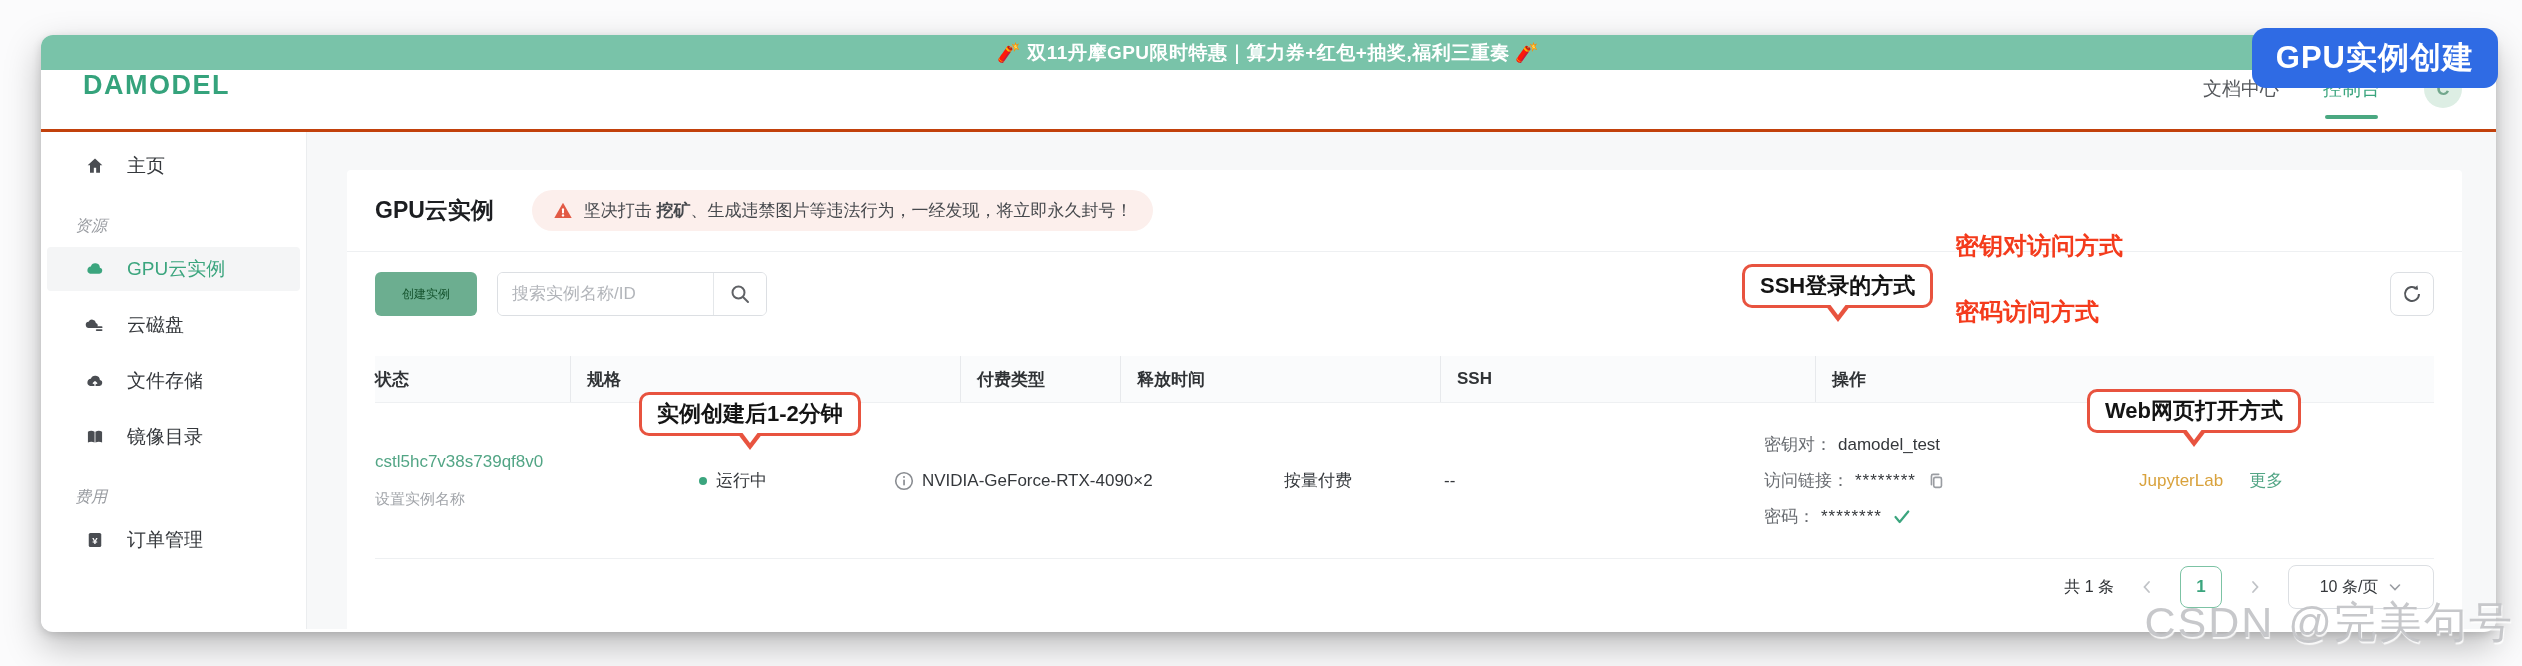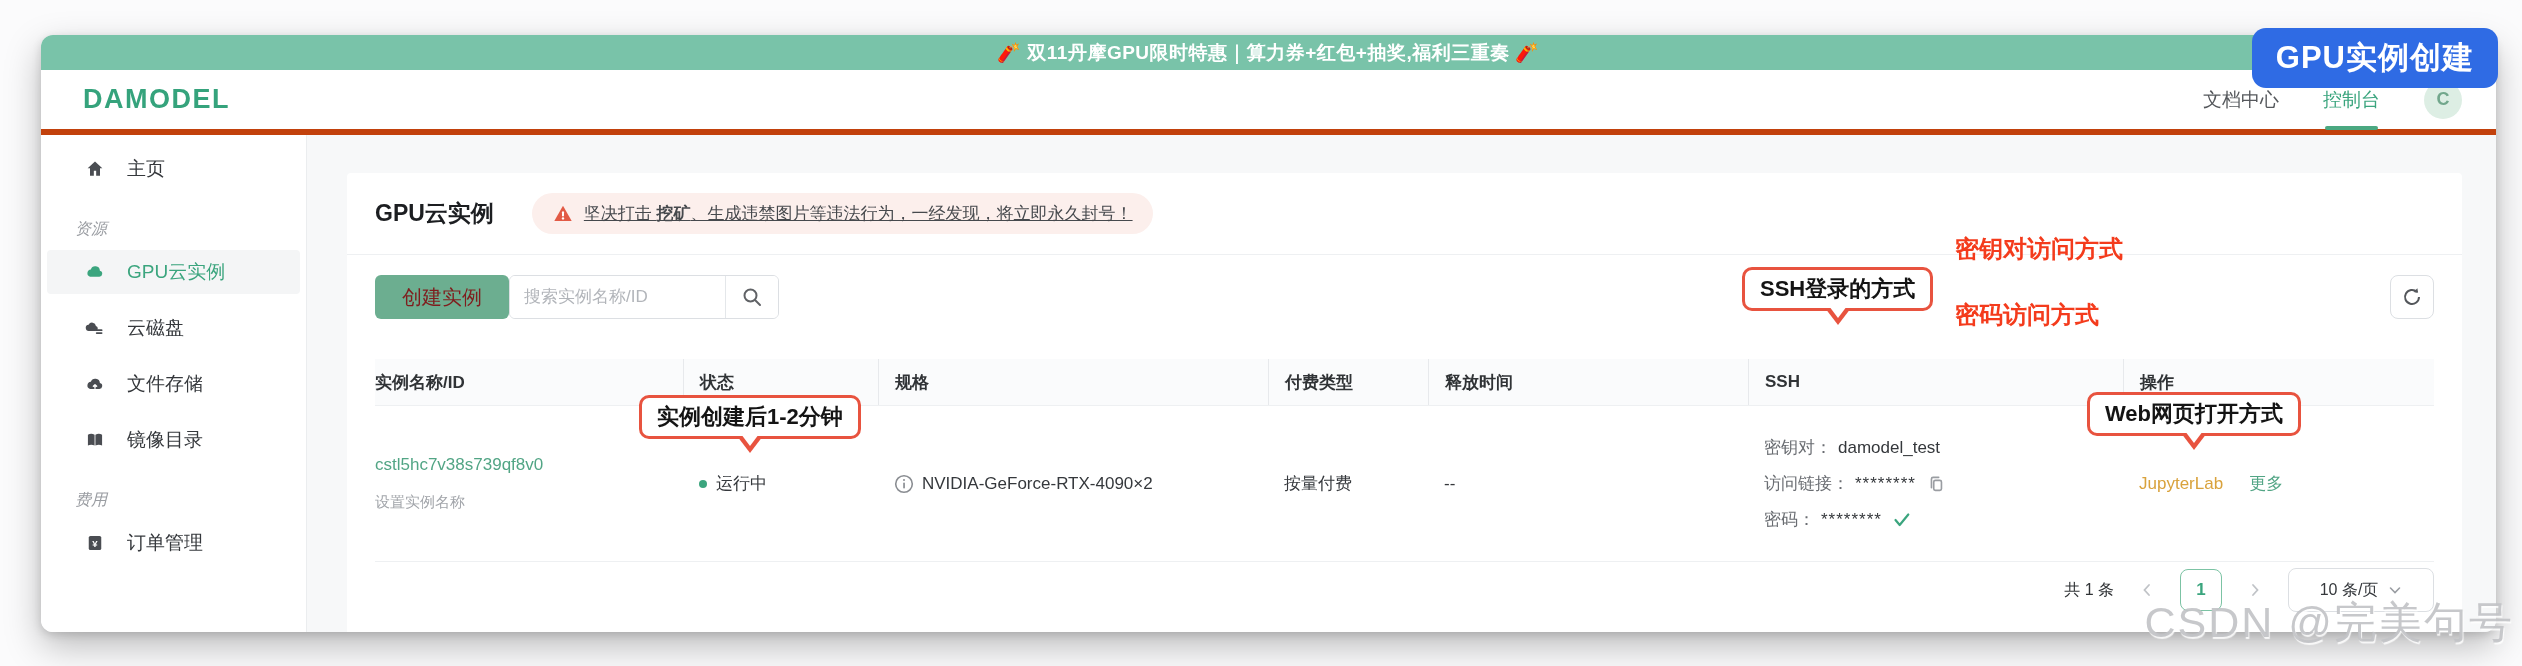--- a/index.html
+++ b/index.html
@@ -13,22 +13,22 @@
   .window{
     position:absolute;left:41px;top:35px;width:2455px;height:597px;
     background:#fff;border-radius:12px;overflow:hidden;
     box-shadow:0 14px 36px rgba(0,0,0,.26),0 3px 10px rgba(0,0,0,.14);
   }
   .banner{
     height:35px;background:#79c3a9;display:flex;align-items:center;justify-content:center;
     color:#fff;font-size:19px;font-weight:700;letter-spacing:.5px;
   }
   .app-header{
-    height:59px;background:#fff;border-bottom:6px solid #c2410c;
-    display:flex;align-items:center;
+    height:59px;background:#fff;border-bottom:3px solid #c2410c;
+    display:flex;align-items:flex-start;
   }
   .logo{width:266px;box-sizing:border-box;padding-left:42px;font-size:27px;font-weight:800;color:#35a37c;letter-spacing:1.5px;}
   .header-right{margin-left:auto;display:flex;align-items:center;gap:44px;padding-right:34px;}
   .nav-link{font-size:19px;color:#55585c;cursor:pointer;}
   .nav-link.active{color:#3ba57e;position:relative;}
   .nav-link.active::after{content:"";position:absolute;left:2px;right:2px;bottom:-17px;height:4px;background:#4aa881;border-radius:2px;}
   .avatar{width:38px;height:38px;border-radius:50%;background:#ddeee4;color:#72a78c;
     display:flex;align-items:center;justify-content:center;font-size:18px;font-weight:700;}
   .app-body{display:flex;height:497px;}
   
@@ -38,27 +38,27 @@
   .side-item .ic{width:20px;height:20px;flex-shrink:0;display:flex;}
   .side-item.active{background:#f4f5f6;color:#3ba57e;}
   .side-section{margin:28px 0 10px 17px;padding-left:17px;font-size:16px;color:#9a9da2;font-style:italic;}
   .side-gap{height:12px;}
   
   .content{flex:1;background:#f7f8f9;box-sizing:border-box;padding:38px 34px 0 40px;}
   .card{position:relative;background:#fff;border-radius:4px;min-height:470px;box-sizing:border-box;padding:20px 28px 0 28px;}
   .title-row{display:flex;align-items:center;}
   .page-title{margin:0;font-size:23px;font-weight:800;color:#1c1e21;}
   .warning-pill{margin-left:38px;display:flex;align-items:center;gap:10px;background:#fcefec;border-radius:22px;
-    padding:9px 20px;font-size:17px;color:#46494d;text-decoration:underline;}
+    padding:9px 20px;font-size:17px;color:#46494d;}
   .warning-pill b{font-weight:800;}
   .card-divider{height:1px;background:#eef0f2;margin:20px -28px 0 -28px;}
   
   .toolbar{margin-top:20px;display:flex;align-items:center;}
-  .create-btn{height:44px;padding:0 27px;background:#6cae90;color:#7f1d1d;font-size:20px;border:none;border-radius:6px;cursor:pointer;font-family:inherit;}
-  .search-box{width:270px;height:44px;border:1px solid #dcdfe3;border-radius:6px;background:#fff;
+  .create-btn{height:44px;padding:0 27px;background:#6cae90;color:#14532d;font-size:12px;border:none;border-radius:6px;cursor:pointer;font-family:inherit;}
+  .search-box{margin-left:20px;width:270px;height:44px;border:1px solid #dcdfe3;border-radius:6px;background:#fff;
     display:flex;align-items:stretch;box-sizing:border-box;overflow:hidden;}
   .search-box input{flex:1;border:none;outline:none;padding:0 14px;font-size:17px;color:#35383c;font-family:inherit;min-width:0;}
   .search-box input::placeholder{color:#b2b5ba;}
   .search-btn{width:52px;border-left:1px solid #e4e7ea;display:flex;align-items:center;justify-content:center;cursor:pointer;background:#fff;}
   .refresh-btn{margin-left:auto;width:44px;height:44px;border:1px solid #dcdfe3;border-radius:8px;background:#fff;
     display:flex;align-items:center;justify-content:center;cursor:pointer;}
   
   .table{margin-top:40px;}
   .t-row{display:flex;align-items:center;}
   .t-head{height:46px;background:#fafbfc;border-bottom:1px solid #eef0f2;font-weight:700;font-size:17px;color:#303336;}
@@ -226,21 +226,20 @@
               <svg viewBox="0 0 24 24" width="24" height="24">
                   <path d="M19 12a7 7 0 1 1-2.05-4.95" fill="none" stroke="#54575b" stroke-width="2"></path>
                   <path d="M17.4 3.2l.7 4.6-4.6-.7z" fill="#54575b"></path>
                 </svg>
             </span>
           </button>
         </div>
 
         <div class="table">
           <div class="t-row t-head">
-            <div class="th c1">实例名称/ID</div>
             <div class="th c2">状态</div>
             <div class="th c3">规格</div>
             <div class="th c4">付费类型</div>
             <div class="th c5">释放时间</div>
             <div class="th c6">SSH</div>
             <div class="th c7">操作</div>
           </div>
 
           <div class="t-row t-data">
             <div class="td c1">

